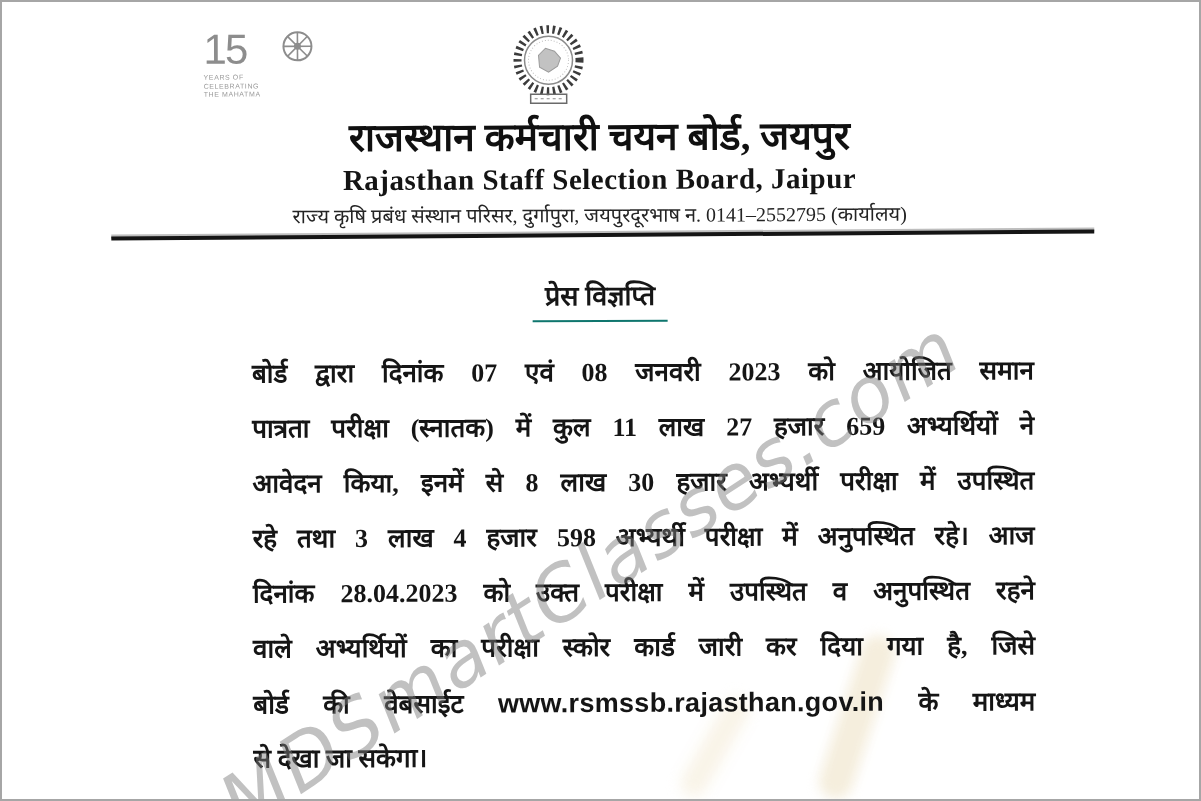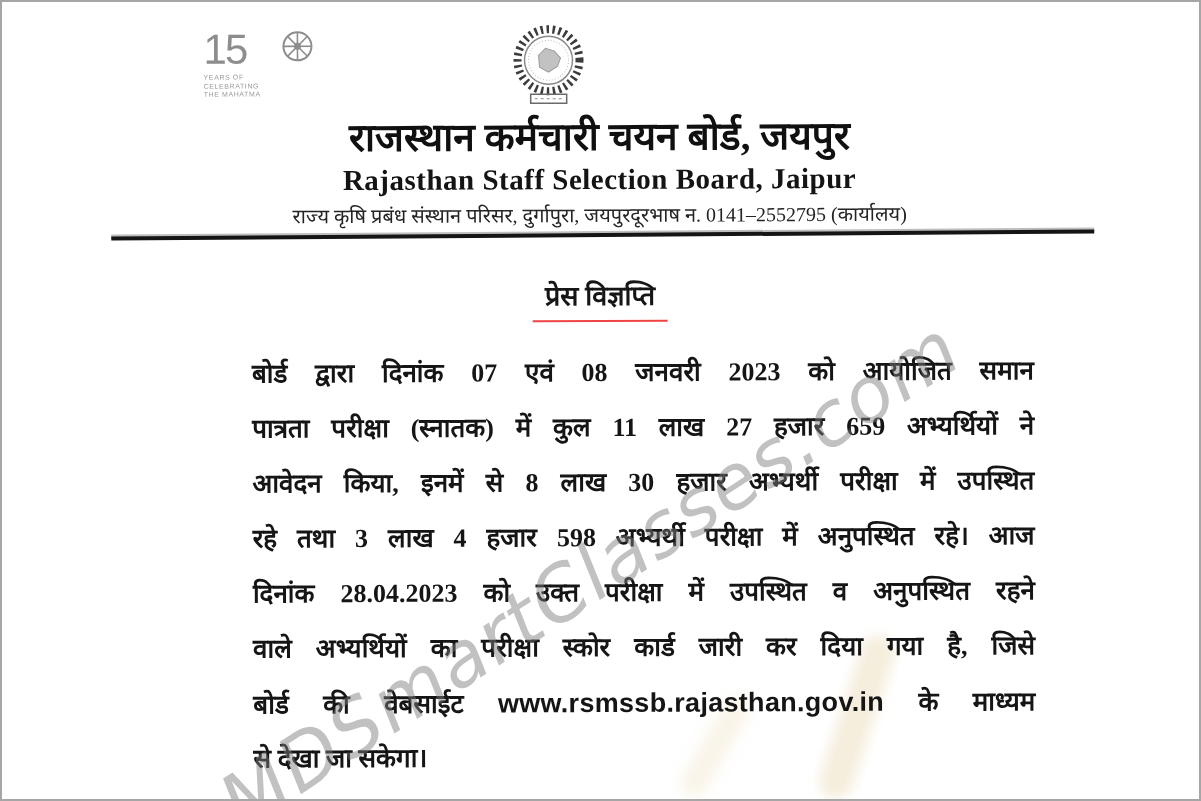--- a/index.html
+++ b/index.html
@@ -31,21 +31,21 @@
   .bhim .tagline{font-family:"Liberation Sans",sans-serif;font-size:8px;color:#8a8a8a;margin:2px 0 0 12px;letter-spacing:.5px;}
 
   
   .title-hi{position:absolute;left:0;top:106px;width:100%;text-align:center;font-size:39px;font-weight:600;color:#101010;}
   .title-en{position:absolute;left:0;top:161px;width:100%;text-align:center;font-size:29px;font-weight:700;letter-spacing:.5px;color:#141414;}
   .address{position:absolute;left:0;top:199px;width:100%;text-align:center;font-size:20px;font-weight:500;color:#242424;}
   .rule{position:absolute;left:110px;top:231px;width:983px;height:4px;background:#151515;transform:rotate(-0.15deg);box-shadow:0 -2px 0 rgba(70,70,70,.35);}
 
   
   .heading-wrap{position:absolute;left:0;top:274px;width:100%;text-align:center;}
-  .heading{display:inline-block;font-size:27px;font-weight:600;color:#161616;padding:0 12px 7px;border-bottom:2px solid #ef4444;}
+  .heading{display:inline-block;font-size:27px;font-weight:600;color:#161616;padding:0 12px 7px;border-bottom:2px solid #0f766e;}
 
   .body{position:absolute;left:250px;top:348px;width:782px;z-index:2;}
   .bline{
     font-size:26px;font-weight:600;color:#151515;
     height:55px;line-height:46px;
     text-align:justify;text-align-last:justify;
     white-space:normal;
   }
   .bline .url{font-family:"Liberation Sans",sans-serif;font-weight:700;font-size:27px;letter-spacing:.3px;}
   .bline.last{text-align:left;text-align-last:left;}

